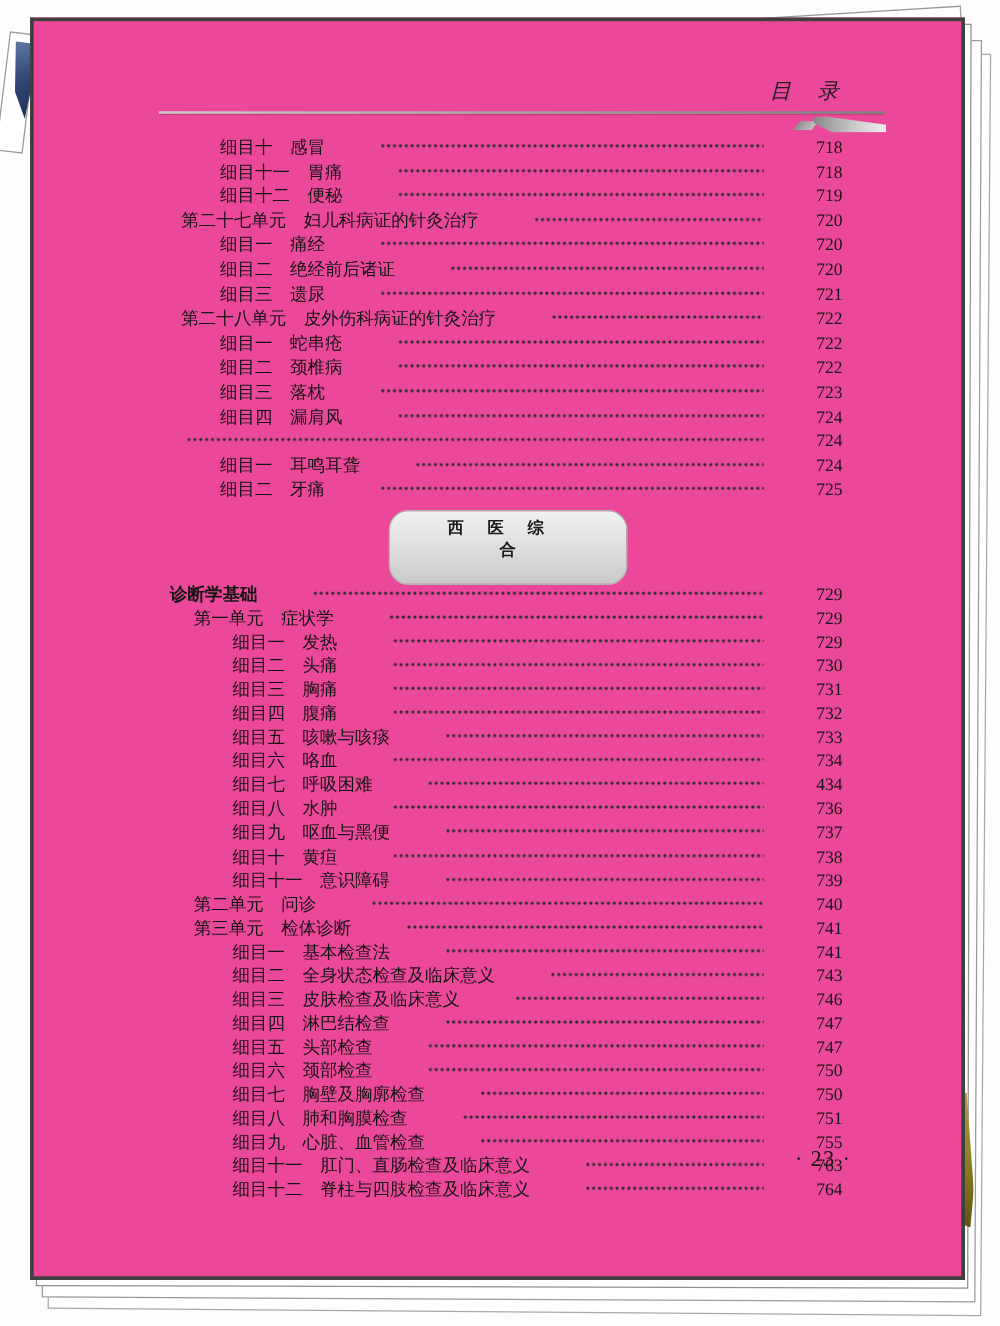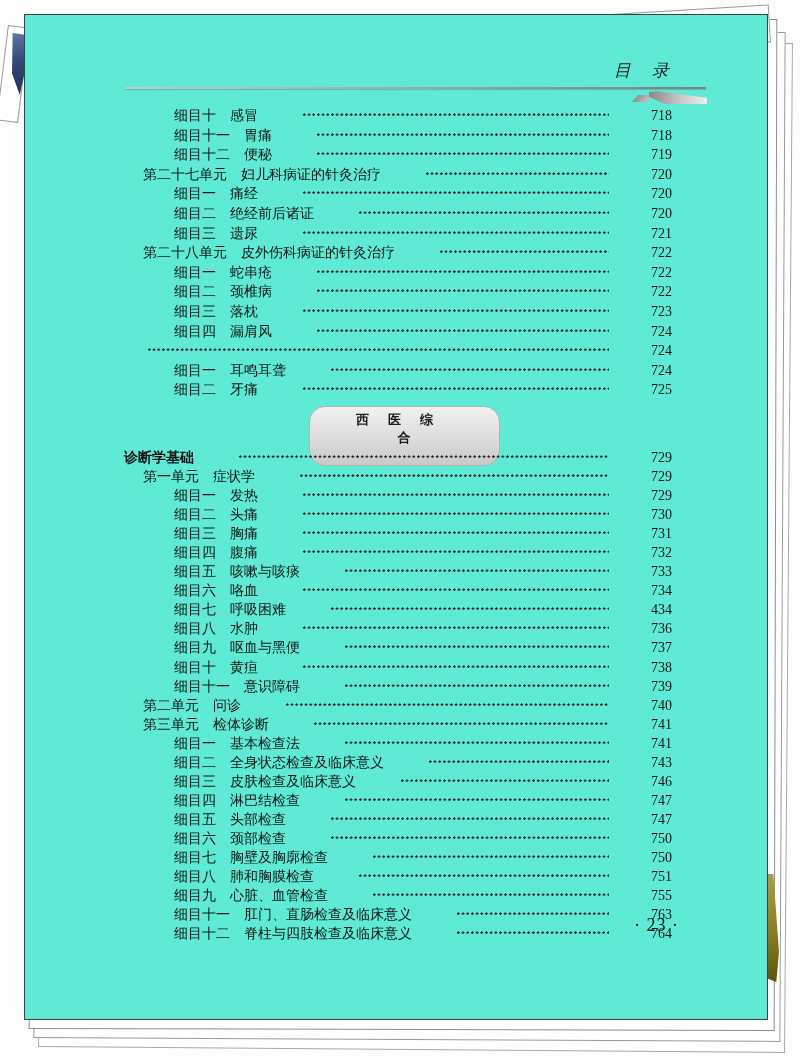--- a/index.html
+++ b/index.html
@@ -19,39 +19,39 @@
   .flap-tl { position:absolute; left:2px; top:26px; width:20px; height:94px; background:#fff;
              border:1px solid #9a9a9a; transform:rotate(7deg); z-index:2; }
   .wedge-blue { position:absolute; left:12px; top:33px; width:13px; height:62px; z-index:3;
              background:linear-gradient(170deg,#5f77a3 0%,#34497a 45%,#1d2f55 100%);
              clip-path:polygon(5% 0,100% 3%,100% 60%,60% 100%,0 65%); }
   .wedge-olive { position:absolute; left:764px; top:874px; width:15px; height:108px; z-index:4;
              background:linear-gradient(180deg,#ab9d45 0%,#8a7c22 55%,#5e5410 100%);
              clip-path:polygon(20% 0,62% 0,100% 72%,82% 100%,10% 96%,0 88%); }
 
   
-  .page { position:absolute; left:24px; top:14px; width:742px; height:1004px; background:#5eead4;
-          border:1px solid #404040; z-index:5; }
+  .page { position:absolute; left:24px; top:14px; width:742px; height:1004px; background:#ec4899;
+          border:3px solid #404040; z-index:5; }
 
   .header { position:absolute; top:44px; right:96px; font-style:italic; font-size:17px;
             color:#1c1c1c; letter-spacing:2px; }
   .rule { position:absolute; top:72px; left:100px; width:581px; height:2px;
           background:linear-gradient(to right,#c9c9c9,#7f7f7f);
           box-shadow:0 1px 1px rgba(0,0,0,0.18); }
   .swoosh { position:absolute; top:75px; left:606px; width:76px; height:14px; }
   .swoosh .chip  { position:absolute; left:4px; top:5px; width:15px; height:7px;
                    transform:skewX(-40deg);
                    background:linear-gradient(to right,#8e8e8e,#c2c2c2); }
   .swoosh .blade { position:absolute; left:18px; top:1px; width:58px; height:13px;
                    background:linear-gradient(95deg,#878787 0%,#c9c9c9 55%,#efefef 100%);
                    clip-path:polygon(0 8%,14% 0,100% 52%,100% 100%,26% 100%,0 42%); }
 
   .list { position:absolute; left:99px; right:88px; font-size:14px; color:#141414; }
   .list1 { top:91px; }
-  .list2 { top:433px; }
+  .list2 { top:449px;margin-left:10px; }
   .list1 .row { height:19.6px; }
   .list2 .row { height:19.05px; }
   .row { display:flex; align-items:baseline;gap:40px; }
   .row .t { white-space:nowrap; }
   .lvl-unit { padding-left:19px; }
   .lvl-item { padding-left:50px; }
   .lvl-chapter { padding-left:0; }
   .lvl-chapter .t { font-weight:700; }
   .row .dots { flex:1 1 auto; height:14px; margin:0 2px 0 4px;
                background-image:radial-gradient(circle at 2.3px 8.6px,#2b2b2b 1.05px,rgba(0,0,0,0) 1.4px);

